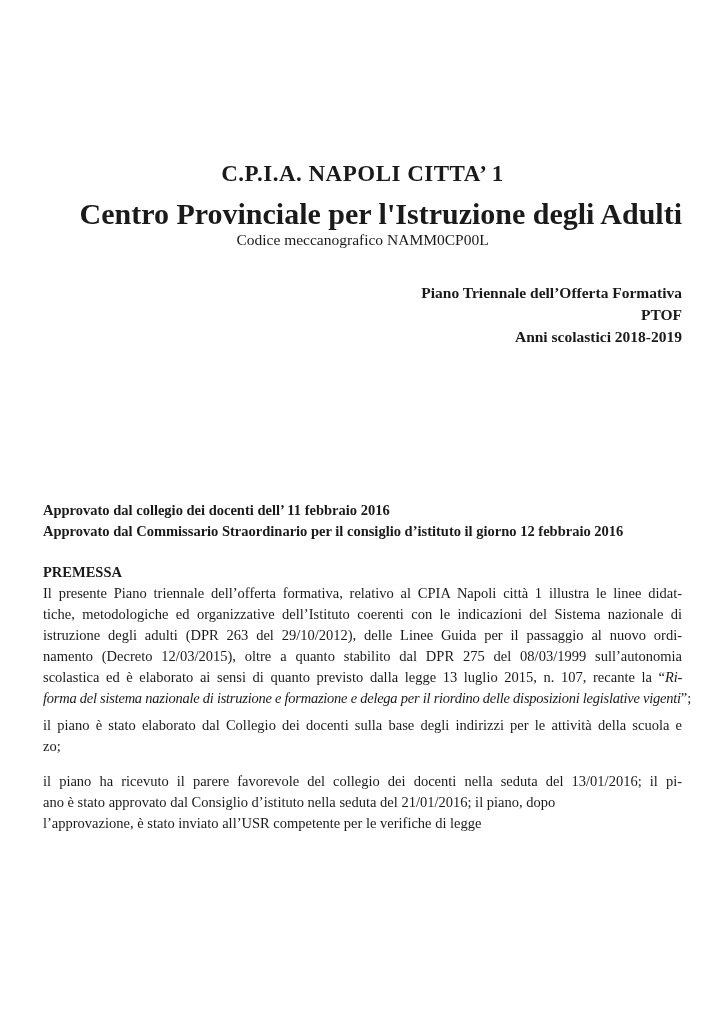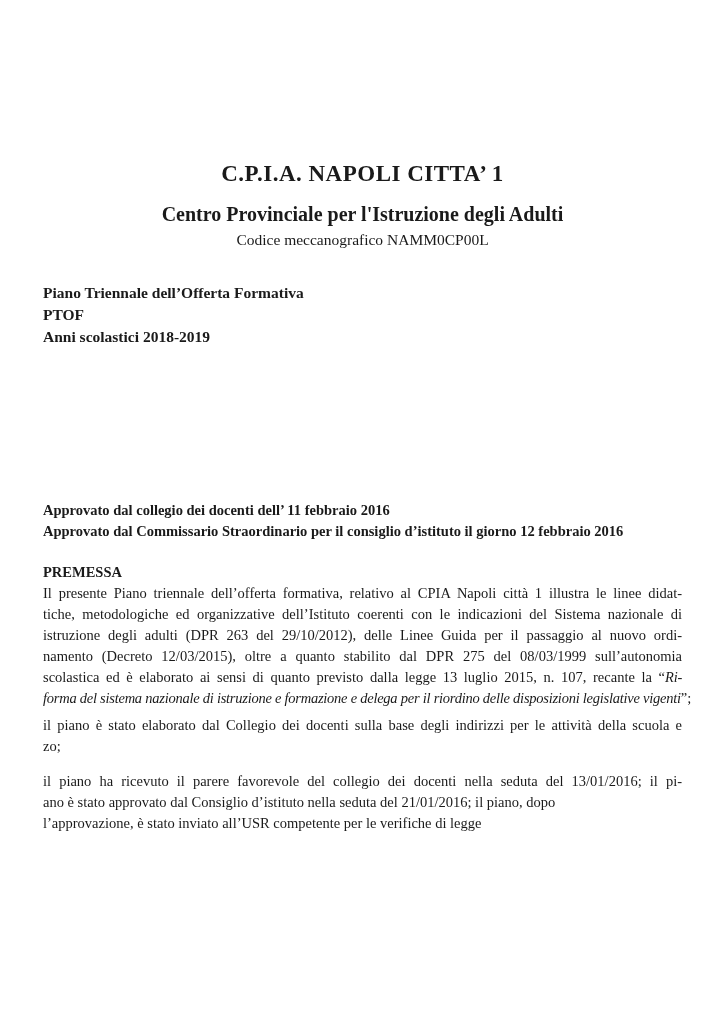--- a/index.html
+++ b/index.html
@@ -23,37 +23,37 @@
   .doc-title {
     margin: 158px 0 0 0;
     font-size: 23px;
     line-height: 32px;
     font-weight: bold;
     text-align: center;
     letter-spacing: 0.5px;
   }
   .doc-subtitle {
     margin: 8px 0 0 0;
-    font-size: 20px;
+    font-size: 30px;
     line-height: 32px;
     font-weight: bold;
-    text-align: center;
+    text-align: right;
   }
   .doc-code {
     font-size: 15.5px;
     line-height: 20px;
     font-weight: normal;
     text-align: center;
   }
   .plan-block {
     margin-top: 32px;
     font-size: 15.5px;
     line-height: 22px;
     font-weight: bold;
-    text-align: left;
+    text-align: right;
   }
   
   .approvals {
     margin-top: 152px;
     font-size: 14.5px;
     line-height: 21px;
     font-weight: bold;
   }
   
   .premessa-heading {

